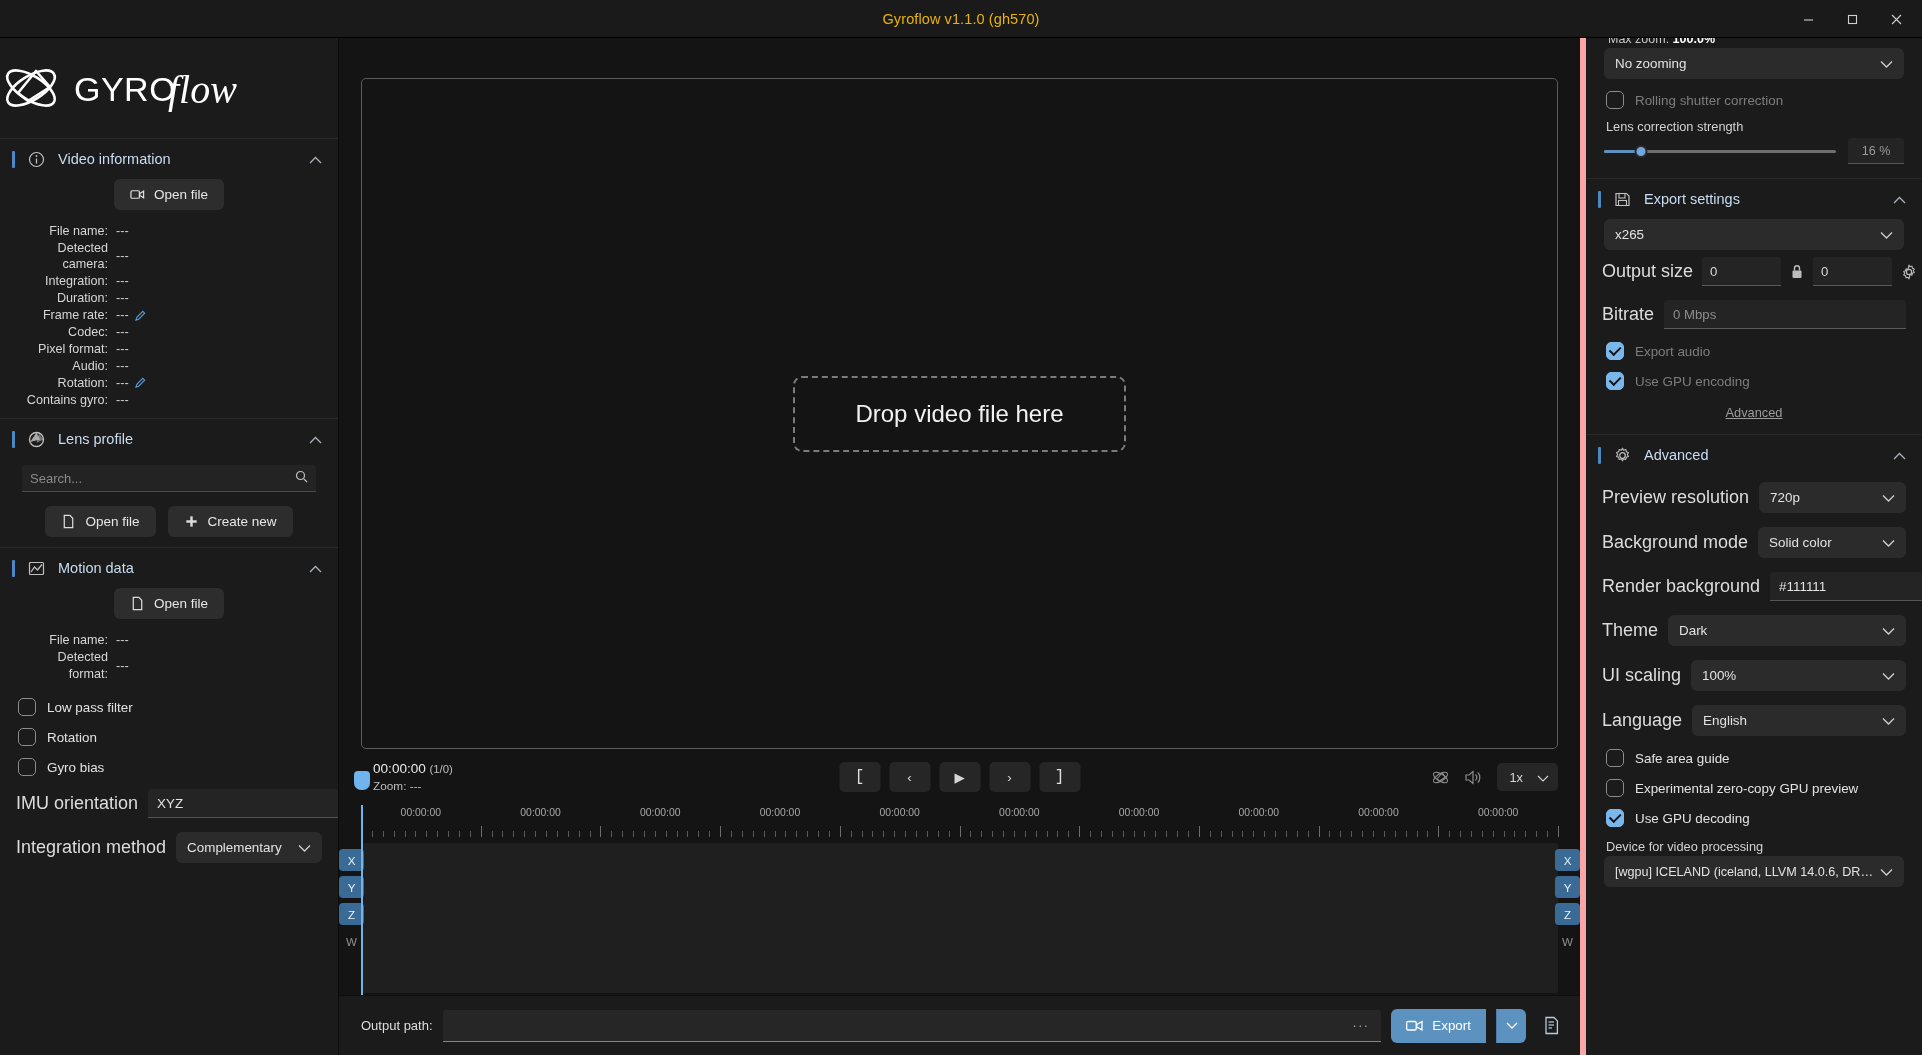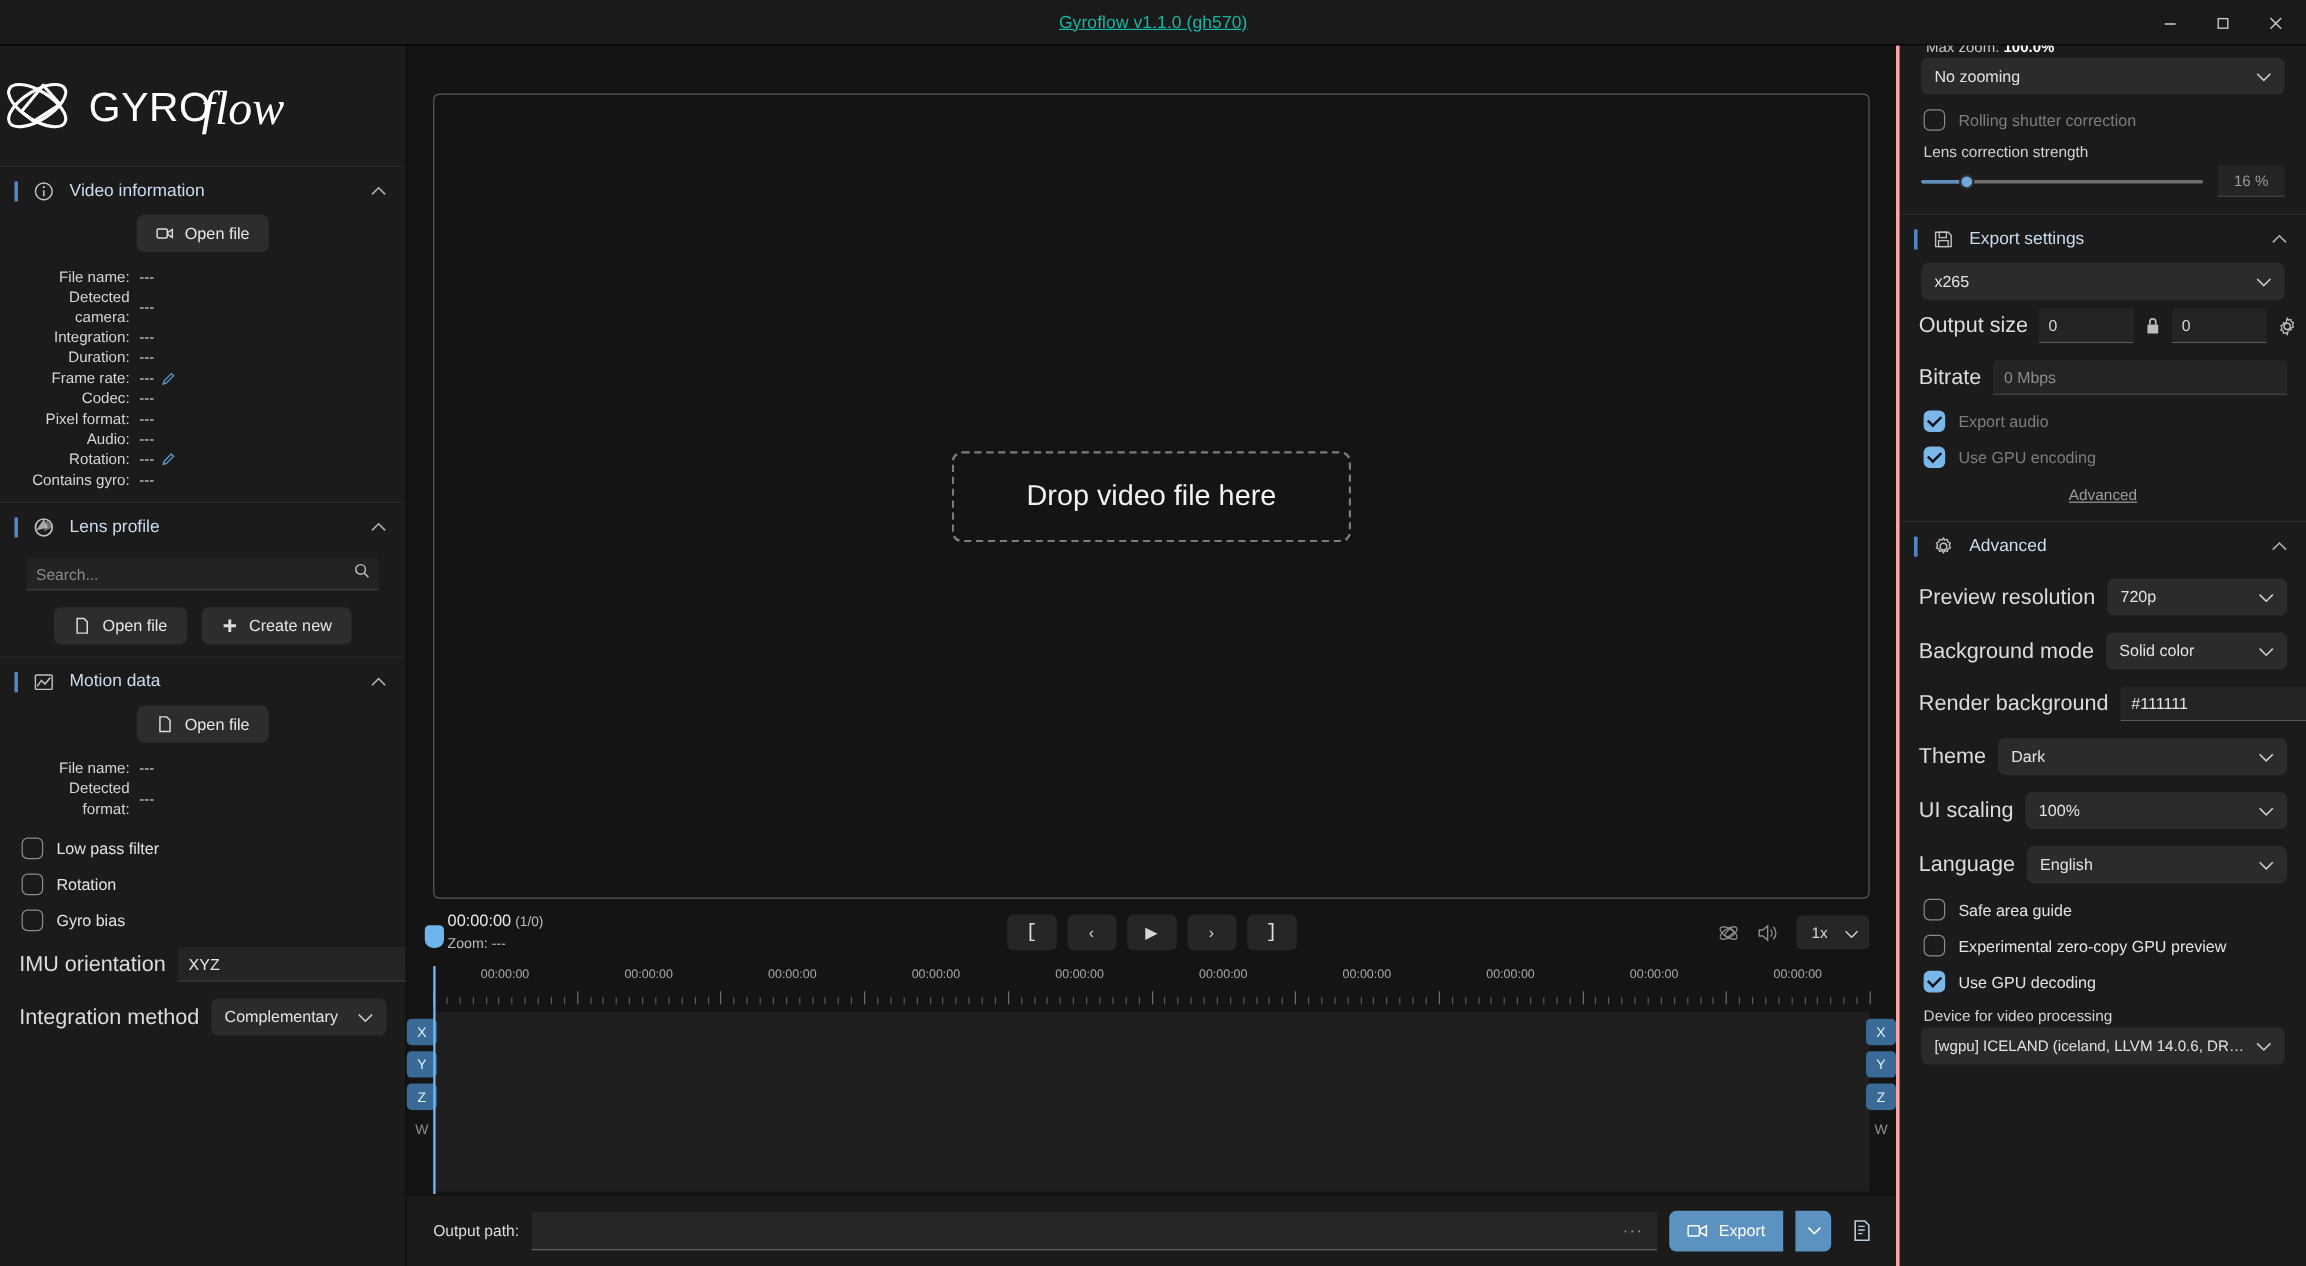--- a/index.html
+++ b/index.html
@@ -13,41 +13,41 @@
   body { display: flex; flex-direction: column; }
 
   
   .titlebar {
     height: 38px; flex: 0 0 38px;
     background: #1a1a1a;
     display: flex; align-items: center; justify-content: center;
     position: relative;
     border-bottom: 1px solid #000;
   }
-  .titlebar-title { font-size: 14.5px; color: #14b8a6; letter-spacing: .1px; text-decoration: underline; }
+  .titlebar-title { font-size: 14.5px; color: #eab308; letter-spacing: .1px; }
   .win-buttons { position: absolute; right: 4px; top: 0; height: 38px; display: flex; align-items: center; }
   .win-btn {
     width: 44px; height: 30px; display: flex; align-items: center; justify-content: center;
     color: #cfcfcf; font-size: 13px; cursor: pointer; border-radius: 3px;
   }
 
   
   .app { flex: 1; display: flex; min-height: 0; }
 
   .sidebar-left {
     width: 339px; flex: 0 0 339px;
     background: #1b1b1b;
     border-right: 1px solid #0c0c0c;
     overflow: hidden;
     display: flex; flex-direction: column;
   }
   .sidebar-right {
     width: 342px; flex: 0 0 342px;
     background: #1b1b1b;
-    border-left: 3px solid #fca5a5;
+    border-left: 6px solid #fca5a5;
     overflow: hidden;
     position: relative;
   }
   .center { flex: 1; display: flex; flex-direction: column; background: #141414; min-width: 0; }
 
   
   .logo-wrap { height: 100px; display: flex; align-items: center; justify-content: flex-start; }
   .logo-svg { width: 272px; height: 62px; }
 
   

